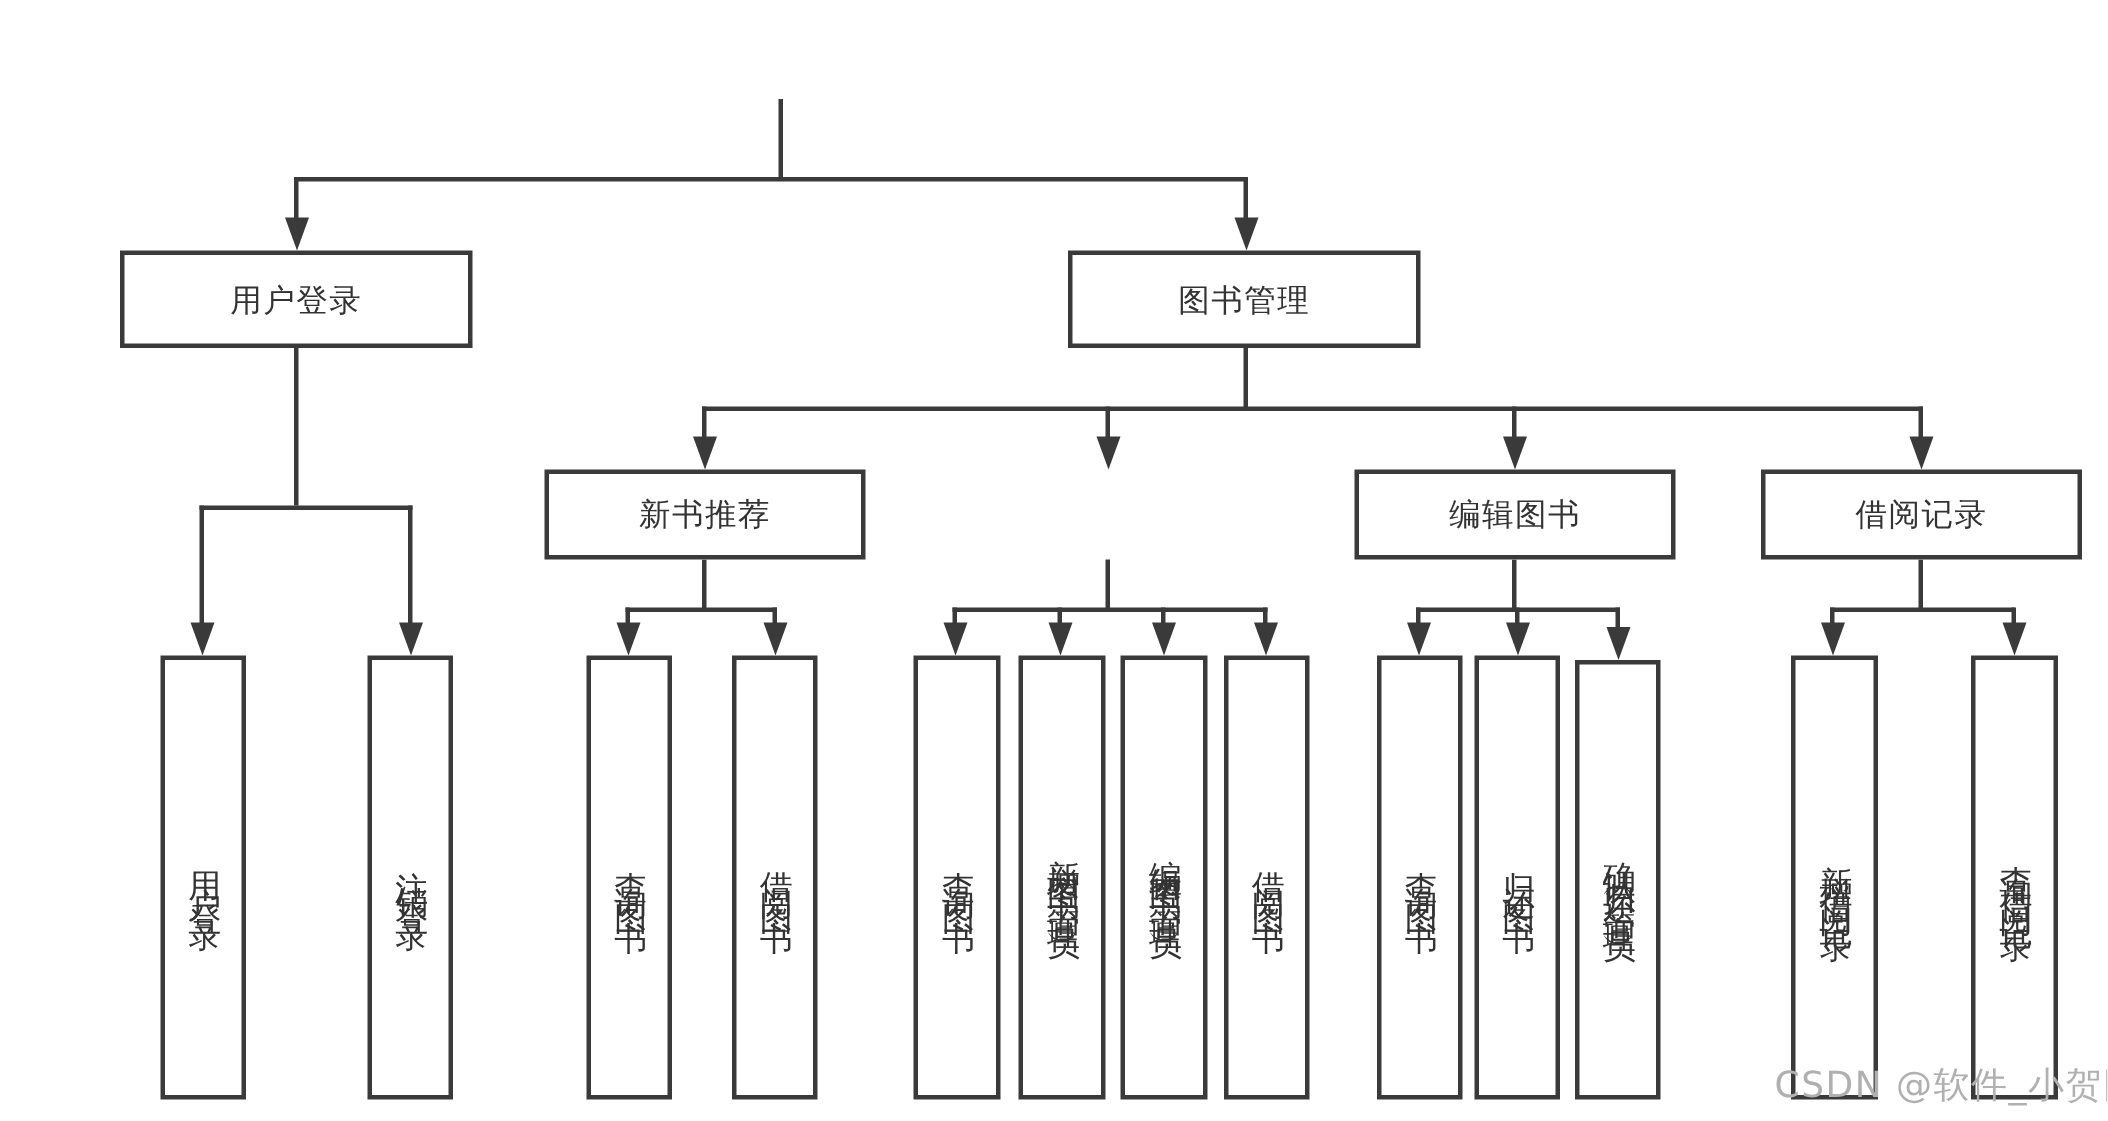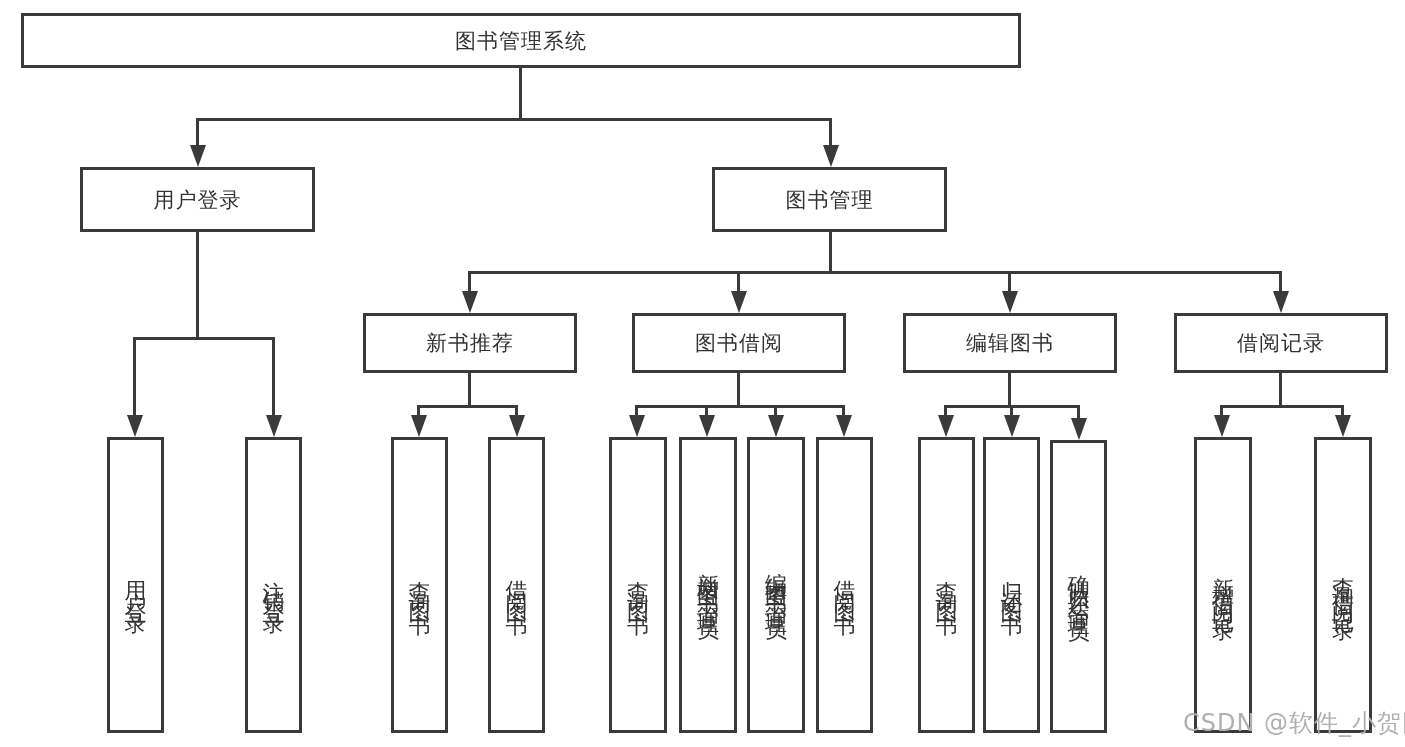--- a/index.html
+++ b/index.html
@@ -88,36 +88,30 @@
   <div class="line vline" style="left:1077px;top:405px;height:14px"></div>
   <div class="arrow" style="left:1071px;top:418px"></div>
 
   <div class="line vline" style="left:1279px;top:373px;height:35px"></div>
   <div class="line hline" style="left:1220px;top:405px;width:123px"></div>
   <div class="line vline" style="left:1220px;top:405px;height:14px"></div>
   <div class="arrow" style="left:1214px;top:415px"></div>
   <div class="line vline" style="left:1341px;top:405px;height:14px"></div>
   <div class="arrow" style="left:1335px;top:415px"></div>
 
-  <div class="box" style="left:21px;top:13px;width:1000px;height:55px">
-    <span class="hlabel">图书管理系统</span>
-  </div>
 
   <div class="box" style="left:80px;top:167px;width:235px;height:65px">
     <span class="hlabel">用户登录</span>
   </div>
   <div class="box" style="left:363px;top:313px;width:214px;height:60px">
     <span class="hlabel">新书推荐</span>
   </div>
 
   <div class="box" style="left:712px;top:167px;width:235px;height:65px">
     <span class="hlabel">图书管理</span>
-  </div>
-  <div class="box" style="left:632px;top:313px;width:214px;height:60px">
-    <span class="hlabel">图书借阅</span>
   </div>
   <div class="box" style="left:903px;top:313px;width:214px;height:60px">
     <span class="hlabel">编辑图书</span>
   </div>
   <div class="box" style="left:1174px;top:313px;width:214px;height:60px">
     <span class="hlabel">借阅记录</span>
   </div>
 
   <div class="box" style="left:107px;top:437px;width:57px;height:296px">
     <span class="vtext s4">用户登录</span>

